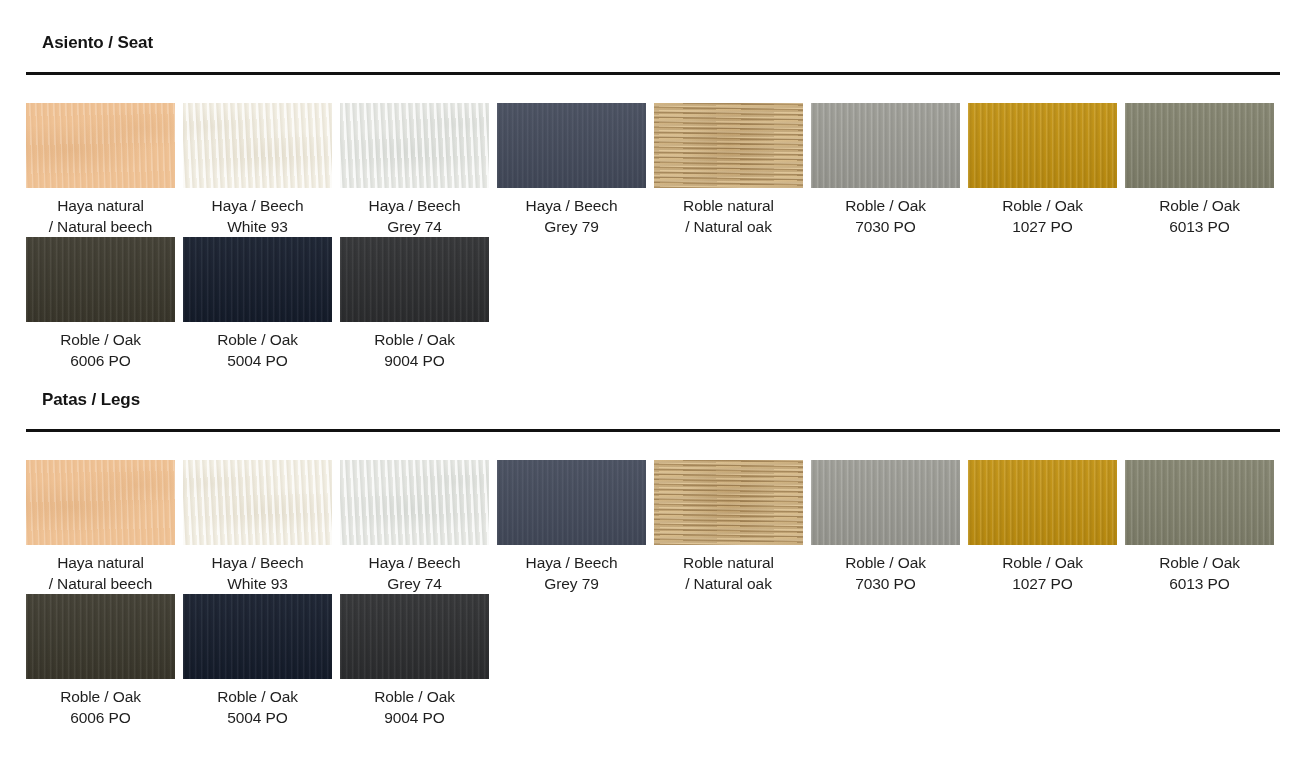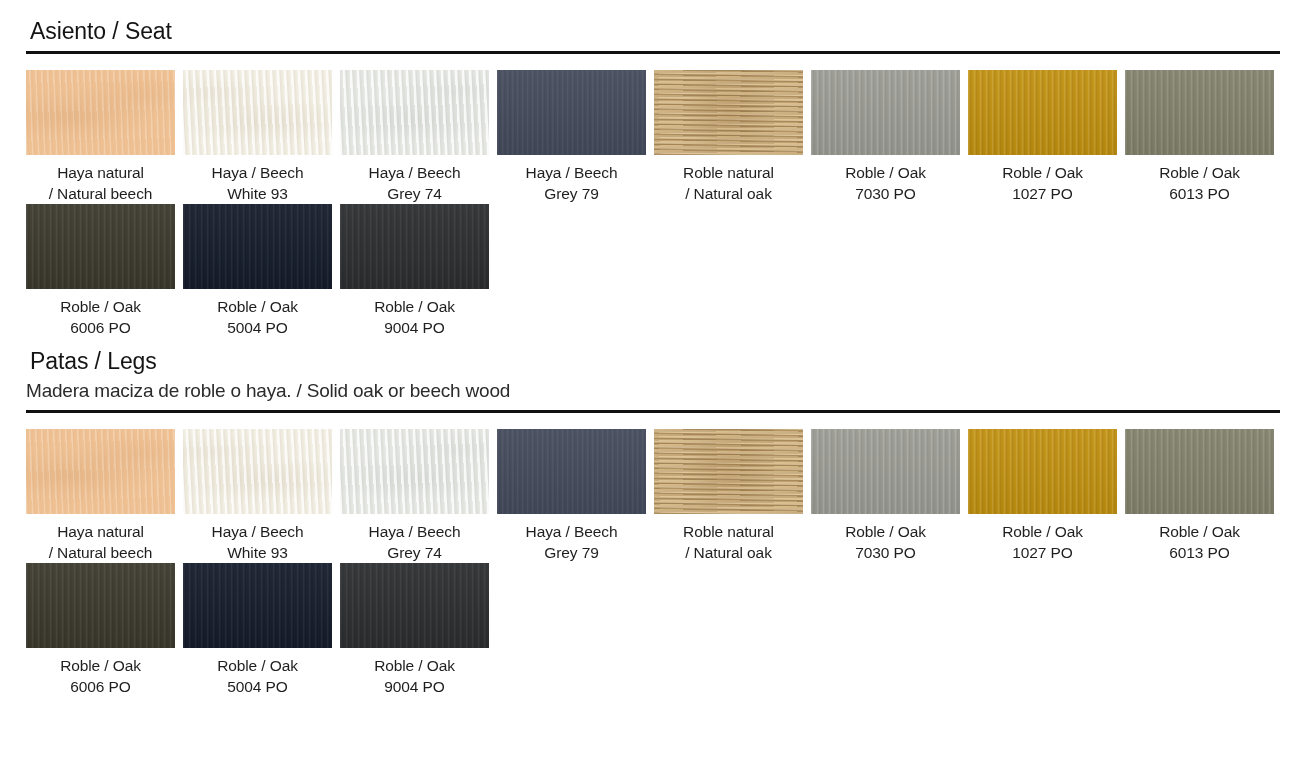--- a/index.html
+++ b/index.html
@@ -17,26 +17,26 @@
   }
   .page {
     padding: 14px 26px 0 26px;
     box-sizing: border-box;
     width: 1306px;
   }
   .section { margin-bottom: 6px; }
   .section + .section { margin-top: 10px; }
 
   .section-title {
-    font-size: 23px;
-    font-weight: normal;
+    font-size: 17px;
+    font-weight: bold;
     letter-spacing: -0.1px;
     line-height: 26px;
     color: #141414;
-    margin: 4px;
+    margin: 16px;
   }
   .section-subtitle {
     font-size: 19px;
     font-weight: normal;
     line-height: 25px;
     color: #2b2b2b;
     margin: 1px 0 0 0;
     letter-spacing: -0.2px;
   }
   .rule {
@@ -44,21 +44,21 @@
     background: #111111;
     margin-top: 7px;
     width: 1254px;
   }
 
   .swatch-grid {
     display: grid;
     grid-template-columns: repeat(8, 157px);
     column-gap: 0px;
     row-gap: 0px;
-    margin-top: 16px;
+    margin-top: 28px;
   }
   .swatch-cell {
     width: 157px;
     box-sizing: border-box;
     padding-right: 8px;
   }
   .swatch-chip {
     width: 149px;
     height: 85px;
     position: relative;
@@ -233,21 +233,20 @@
           </div>
           <div class="swatch-cell">
             <div class="swatch-chip grain-oak-9004"></div>
             <div class="swatch-label">Roble / Oak
 9004 PO</div>
           </div>
         </div>
       </div>
       <div class="section">
         <div class="section-title">Patas / Legs</div>
-        <div class="section-subtitle">Madera maciza de roble o haya. / Solid oak or beech wood</div>
         <div class="rule"></div>
         <div class="swatch-grid">
           <div class="swatch-cell">
             <div class="swatch-chip grain-beech-natural"></div>
             <div class="swatch-label">Haya natural
 / Natural beech</div>
           </div>
           <div class="swatch-cell">
             <div class="swatch-chip grain-beech-white"></div>
             <div class="swatch-label">Haya / Beech

